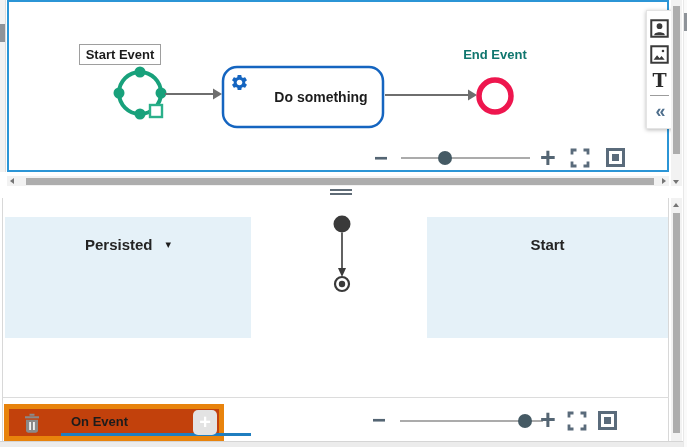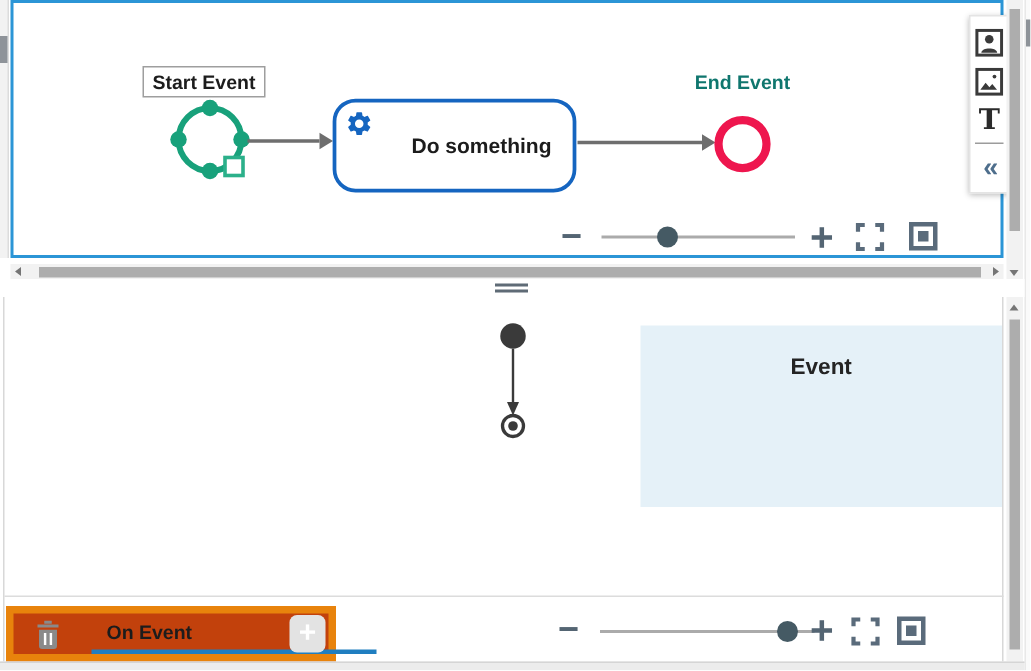--- a/index.html
+++ b/index.html
@@ -93,21 +93,21 @@
       </g>
 
       <g>
         <line x1="376" y1="93" x2="459" y2="93" stroke="#6E6E6E" stroke-width="2.2"></line>
         <polygon points="459,87.5 468,93 459,98.5" fill="#6E6E6E"></polygon>
       </g>
 
       <circle cx="486" cy="94" r="16" fill="#fff" stroke="#EE164E" stroke-width="5.5"></circle>
     </svg>
 
-    <div class="abs evt-label" style="left:86px;top:42px;width:82px;height:21px;">Start Event</div>
+    <div class="abs evt-label" style="left:70px;top:42px;width:82px;height:21px;">Start Event</div>
     <div class="abs end-label" style="left:446px;top:45px;width:80px;">End Event</div>
 
     <div>
       <span class="abs zc-glyph" style="left:365px;top:144px;font-size:24px;">−</span>
       <div class="abs zc-track" style="left:392px;top:155px;width:129px;"></div>
       <div class="abs zc-thumb" style="left:429px;top:149px;"></div>
       <span class="abs zc-glyph" style="left:531px;top:143px;font-size:27px;">+</span>
       <svg class="abs" style="left:561px;top:146px;" width="20" height="20" viewBox="0 0 20 20">
         <path d="M2 6.5V2h4.5 M13.5 2H18v4.5 M18 13.5V18h-4.5 M6.5 18H2v-4.5" fill="none" stroke="#5A6B7B" stroke-width="2.8"></path>
       </svg>
@@ -157,23 +157,26 @@
   </div>
 
   <div class="abs" style="left:0;top:186px;width:683px;height:12px;background:#fff;">
     <div class="abs split-bar" style="left:330px;top:3px;"></div>
     <div class="abs split-bar" style="left:330px;top:7px;"></div>
   </div>
 
   <div class="abs" style="left:2px;top:198px;width:1px;height:243px;background:#D8D8D8;"></div>
   <div class="abs" style="left:668px;top:198px;width:1px;height:243px;background:#D8D8D8;"></div>
 
+  <div class="abs blue-box" style="left:5px;top:217px;width:246px;height:121px;">
+    <span>Persisted</span><span class="caret">▾</span>
+  </div>
 
   <div class="abs blue-box" style="left:427px;top:217px;width:241px;height:121px;">
-    <span>Event</span>
+    <span>Start</span>
   </div>
 
   <svg class="abs" style="left:325px;top:207px;" width="40" height="90" viewBox="0 0 40 90">
     <circle cx="17" cy="17" r="8.5" fill="#3A3A3A"></circle>
     <line x1="17" y1="25.5" x2="17" y2="62" stroke="#3A3A3A" stroke-width="1.6"></line>
     <polygon points="13,61 17,70 21,61" fill="#3A3A3A"></polygon>
     <circle cx="17" cy="77" r="7" fill="#fff" stroke="#3A3A3A" stroke-width="2.2"></circle>
     <circle cx="17" cy="77" r="3.2" fill="#3A3A3A"></circle>
   </svg>
 

